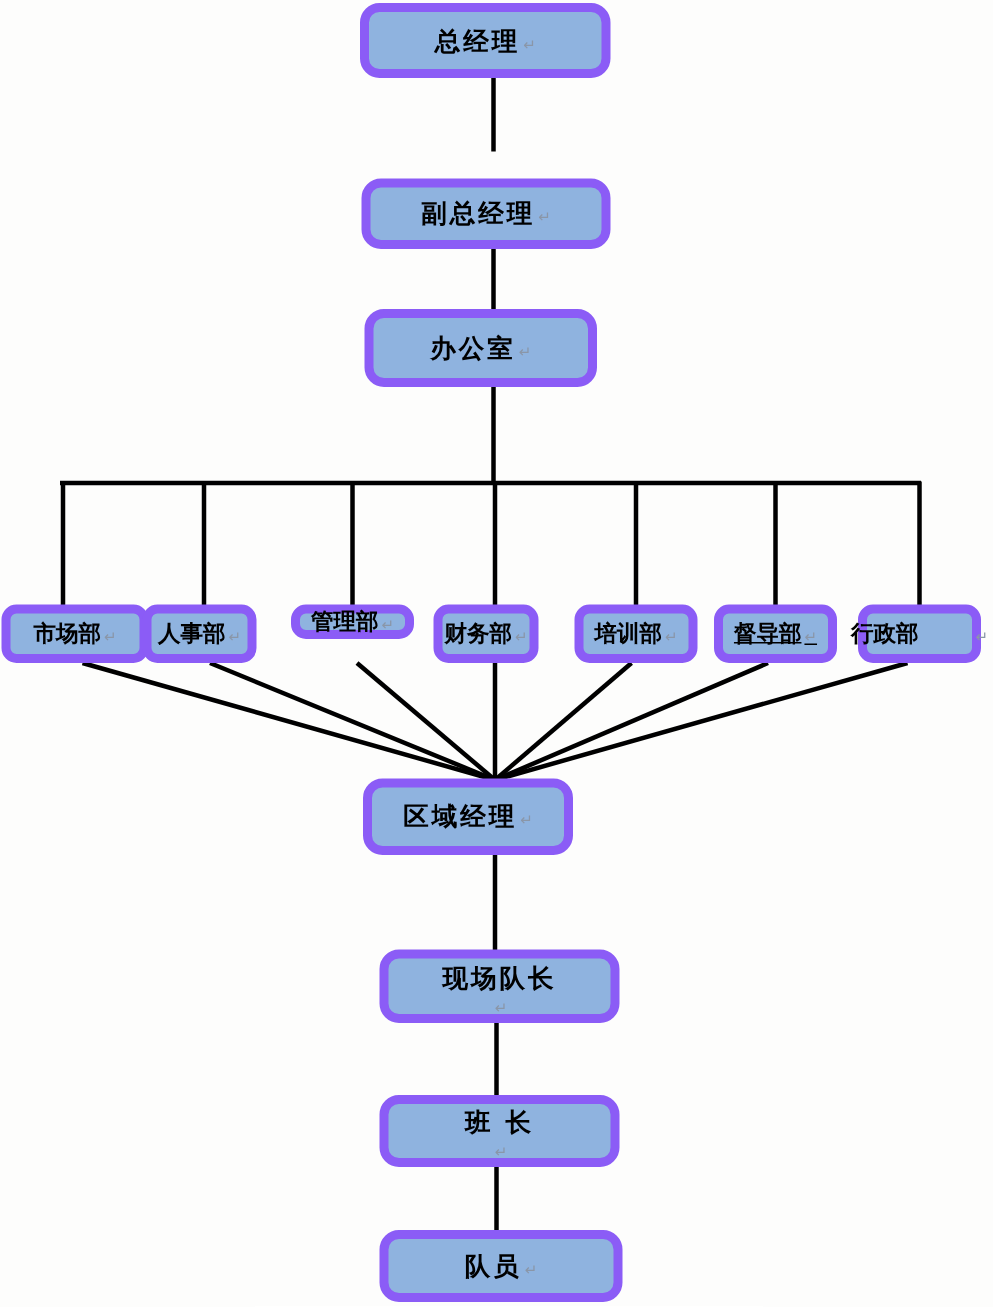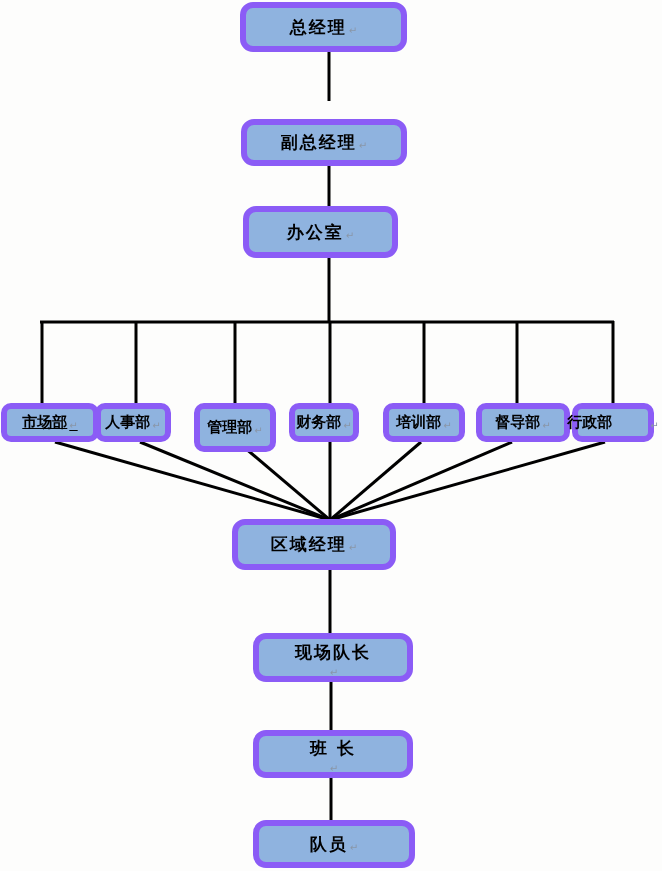--- a/index.html
+++ b/index.html
@@ -95,43 +95,43 @@
   </div>
 
   <div class="node node-lg" style="left:241px; top:99px;  width:166px; height:47px;margin-top:20px;">
     <span>副总经理</span><span class="rm">↵</span>
   </div>
 
   <div class="node node-lg" style="left:243px; top:206px; width:155px; height:52px;">
     <span>办公室</span><span class="rm">↵</span>
   </div>
 
-  <div class="node node-sm" style="left:1px;   top:403px; width:98px; height:39px;text-decoration:underline;">
+  <div class="node node-sm" style="left:1px;   top:403px; width:98px; height:39px;">
     <span>市场部</span><span class="rm">↵</span>
   </div>
   <div class="node node-sm" style="left:95px;  top:403px; width:76px; height:39px;">
     <span>人事部</span><span class="rm">↵</span>
   </div>
-  <div class="node node-sm" style="left:194px; top:403px; width:82px; height:49px;">
+  <div class="node node-sm" style="left:194px; top:403px; width:82px; height:23px;">
     <span>管理部</span><span class="rm">↵</span>
   </div>
   <div class="node node-sm" style="left:289px; top:403px; width:70px; height:39px;">
     <span>财务部</span><span class="rm">↵</span>
   </div>
   <div class="node node-sm" style="left:383px; top:403px; width:82px; height:39px;">
     <span>培训部</span><span class="rm">↵</span>
   </div>
-  <div class="node node-sm" style="left:476px; top:403px; width:94px; height:39px;">
+  <div class="node node-sm" style="left:476px; top:403px; width:82px; height:39px;text-decoration:underline;">
     <span>督导部</span><span class="rm">↵</span>
   </div>
   <div class="node node-sm" style="left:572px; top:403px; width:82px; height:39px;gap:36px;">
     <span>行政部</span><span class="rm">↵</span>
   </div>
 
-  <div class="node node-lg" style="left:232px; top:519px; width:164px; height:51px;">
+  <div class="node node-lg" style="left:242px; top:519px; width:140px; height:51px;">
     <span>区域经理</span><span class="rm">↵</span>
   </div>
 
   <div class="node node-lg" style="left:253px; top:633px; width:160px; height:49px;flex-direction:column;">
     <span>现场队长</span><span class="rm">↵</span>
   </div>
 
   <div class="node node-lg" style="left:253px; top:730px; width:160px; height:48px;flex-direction:column;">
     <span>班 长</span><span class="rm">↵</span>
   </div>

